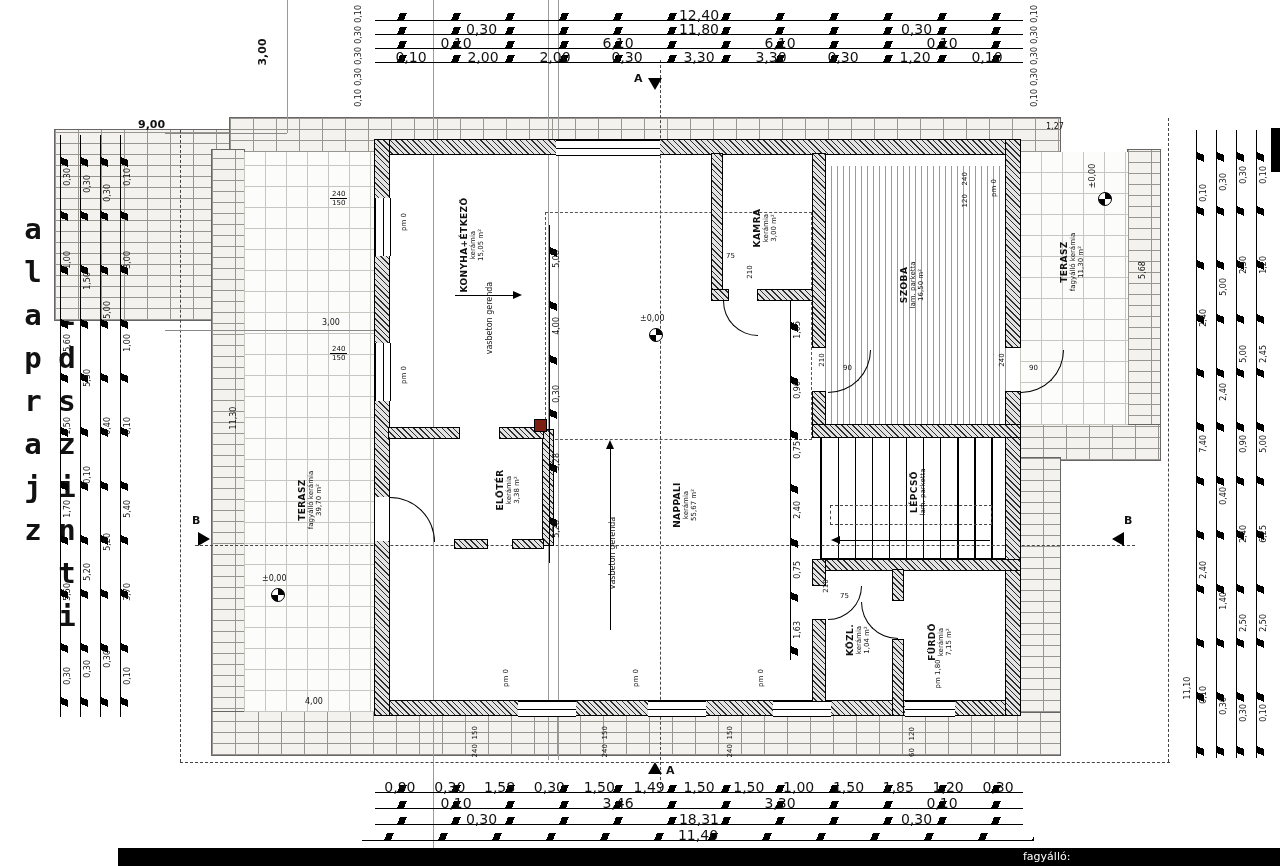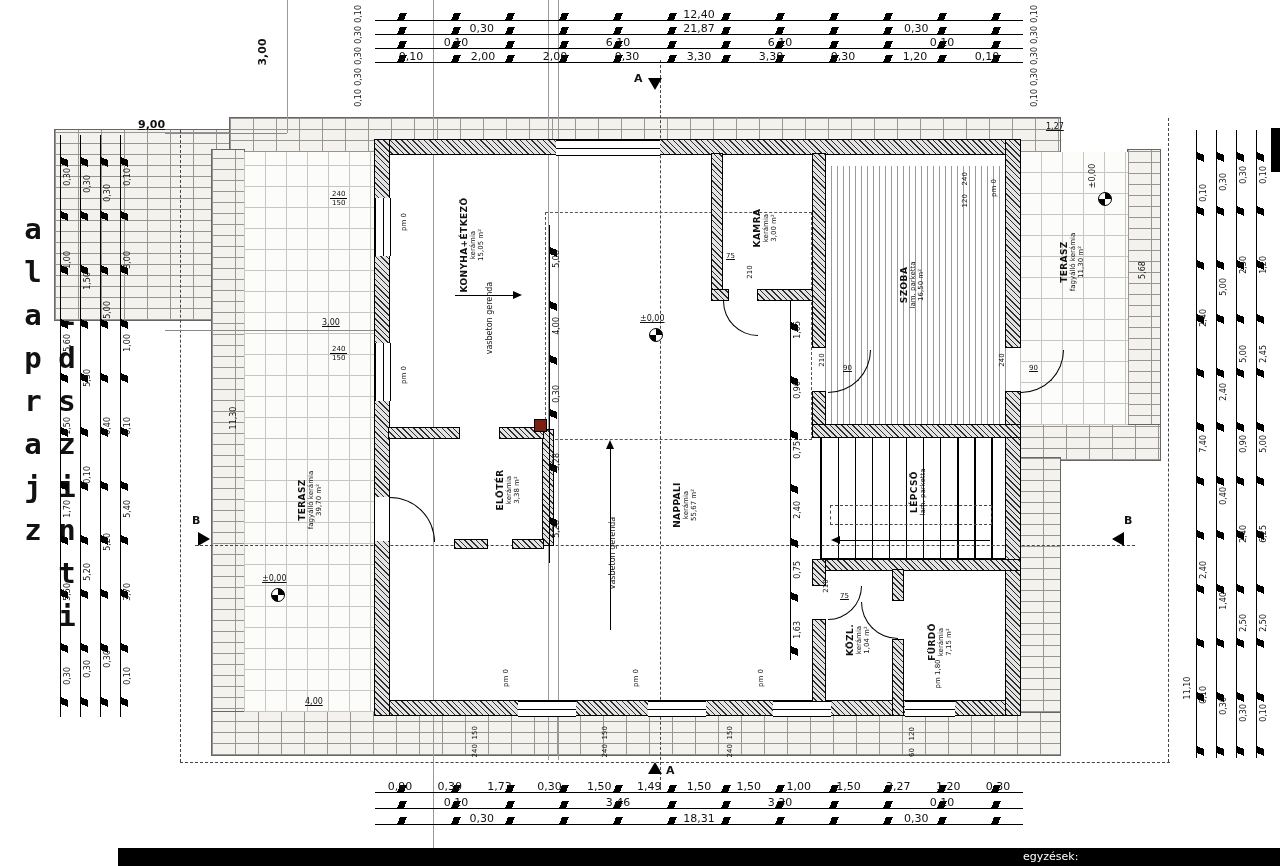--- a/index.html
+++ b/index.html
@@ -13,34 +13,34 @@
     outline:1px solid #666;}
   .tiles{background-color:#fcfcfb;
     background-image:repeating-linear-gradient(0deg,#c7c7c2 0 1px,transparent 1px 21px),
                      repeating-linear-gradient(90deg,#c7c7c2 0 1px,transparent 1px 21px);}
   .stripes{background-image:repeating-linear-gradient(90deg,#9a9a9a 0 1px,transparent 1px 6px);}
   .wall{background:repeating-linear-gradient(45deg,#2e2e2e 0 1px,#e3e3e3 1px 4px);outline:1px solid #000;}
   .floor{background:#fff;}
   .stairs{background:repeating-linear-gradient(90deg,#000 0 1.5px,transparent 1.5px 17px);border:1px solid #000;}
   
   .dim-row{position:absolute;display:flex;justify-content:space-around;align-items:flex-end;
-    font-size:11px;height:12px;border-bottom:1px solid #000;
+    font-size:14px;height:12px;border-bottom:1px solid #000;
     background:linear-gradient(115deg,transparent 44%,#000 44% 56%,transparent 56%) bottom left/54px 7px repeat-x;}
   .dim-row .dim{padding:0 1px;background:transparent;line-height:10px;white-space:nowrap;}
   .dim-col{position:absolute;display:flex;flex-direction:column;justify-content:space-around;align-items:center;
     font-size:8px;width:14px;border-left:1px solid #000;
     background:linear-gradient(25deg,transparent 44%,#000 44% 56%,transparent 56%) top left/7px 54px repeat-y;}
   .dim-col.noline{border-left:none;background:none;}
   .dim-col .dim{writing-mode:vertical-rl;transform:rotate(180deg);white-space:nowrap;line-height:12px;}
   .size-stack{position:absolute;display:flex;flex-direction:column;align-items:center;font-size:7px;line-height:8px;}
   .size-stack .dim{border-bottom:1px solid #000;padding:0 2px;}
   .size-stack .dim:last-child{border-bottom:none;}
   
   .vlab{position:absolute;transform:translate(-50%,-50%) rotate(-90deg);white-space:nowrap;font-size:8px;}
-  .hlab{position:absolute;white-space:nowrap;font-size:8px;text-decoration:underline;}
+  .hlab{position:absolute;white-space:nowrap;font-size:8px;}
   .room-label{position:absolute;transform:translate(-50%,-50%) rotate(-90deg);text-align:center;white-space:nowrap;}
   .rname{font-size:9px;font-weight:bold;letter-spacing:.4px;}
   .rsub{font-size:7px;}
   .title{position:absolute;writing-mode:vertical-rl;text-orientation:upright;
     font-weight:bold;font-size:29px;letter-spacing:9px;font-family:"DejaVu Sans Mono","DejaVu Sans",monospace;}
   
   .bench{position:absolute;width:12px;height:12px;border-radius:50%;border:1px solid #000;
     background:conic-gradient(#000 0 90deg,#fff 90deg 180deg,#000 180deg 270deg,#fff 270deg 360deg);}
   .tri-down{width:0;height:0;border-left:7px solid transparent;border-right:7px solid transparent;border-top:12px solid #000;}
   .tri-up{width:0;height:0;border-left:7px solid transparent;border-right:7px solid transparent;border-bottom:12px solid #000;}
@@ -217,21 +217,21 @@
   <div class="abs tri-right" style="left:198px;top:532px;"></div>
   <div class="sec-letter" style="left:192px;top:514px;">B</div>
   <div class="abs tri-left" style="left:1112px;top:532px;"></div>
   <div class="sec-letter" style="left:1124px;top:514px;">B</div>
 
   <div class="dim-row" style="left:375px;top:8px;width:648px;">
       <span class="dim">12,40</span>
     </div>
   <div class="dim-row" style="left:375px;top:22px;width:648px;">
       <span class="dim">0,30</span>
-      <span class="dim">21,87</span>
+      <span class="dim">11,80</span>
       <span class="dim">0,30</span>
     </div>
   <div class="dim-row" style="left:375px;top:36px;width:648px;">
       <span class="dim">0,10</span>
       <span class="dim">6,10</span>
       <span class="dim">6,10</span>
       <span class="dim">0,10</span>
     </div>
   <div class="dim-row" style="left:375px;top:50px;width:648px;">
       <span class="dim">0,10</span>
@@ -255,42 +255,45 @@
       <span class="dim">0,10</span>
       <span class="dim">0,30</span>
       <span class="dim">0,30</span>
       <span class="dim">0,30</span>
       <span class="dim">0,10</span>
     </div>
 
   <div class="dim-row" style="left:375px;top:780px;width:648px;">
       <span class="dim">0,90</span>
       <span class="dim">0,30</span>
-      <span class="dim">1,73</span>
+      <span class="dim">1,58</span>
       <span class="dim">0,30</span>
       <span class="dim">1,50</span>
       <span class="dim">1,49</span>
       <span class="dim">1,50</span>
       <span class="dim">1,50</span>
       <span class="dim">1,00</span>
       <span class="dim">1,50</span>
-      <span class="dim">3,27</span>
+      <span class="dim">1,85</span>
       <span class="dim">1,20</span>
       <span class="dim">0,30</span>
     </div>
   <div class="dim-row" style="left:375px;top:796px;width:648px;">
       <span class="dim">0,10</span>
       <span class="dim">3,46</span>
       <span class="dim">3,30</span>
       <span class="dim">0,10</span>
     </div>
   <div class="dim-row" style="left:375px;top:812px;width:648px;">
       <span class="dim">0,30</span>
       <span class="dim">18,31</span>
       <span class="dim">0,30</span>
+    </div>
+  <div class="dim-row" style="left:362px;top:828px;width:672px;">
+      <span class="dim">11,40</span>
     </div>
 
   <div class="dim-col" style="left:60px;top:135px;height:582px;">
       <span class="dim">0,30</span>
       <span class="dim">1,00</span>
       <span class="dim">5,60</span>
       <span class="dim">1,50</span>
       <span class="dim">1,70</span>
       <span class="dim">5,50</span>
       <span class="dim">0,30</span>
@@ -420,16 +423,16 @@
   <div class="vlab" style="left:822px;top:360px;font-size:7px;">210</div>
   <div class="hlab" style="left:1029px;top:364px;font-size:7px;">90</div>
   <div class="vlab" style="left:1002px;top:360px;font-size:7px;">240</div>
   <div class="hlab" style="left:726px;top:252px;font-size:7px;">75</div>
   <div class="vlab" style="left:750px;top:272px;font-size:7px;">210</div>
   <div class="hlab" style="left:840px;top:592px;font-size:7px;">75</div>
   <div class="vlab" style="left:826px;top:586px;font-size:7px;">210</div>
 
   <div class="chip" style="left:1271px;top:128px;width:9px;height:44px;"></div>
   <div class="footer-bar" style="left:118px;top:848px;width:1162px;height:18px;">
-    <span style="left:905px;">egyzések:</span>
+    <span style="left:905px;">fagyálló:</span>
   </div>
 
 </div>
 
 </body></html>

